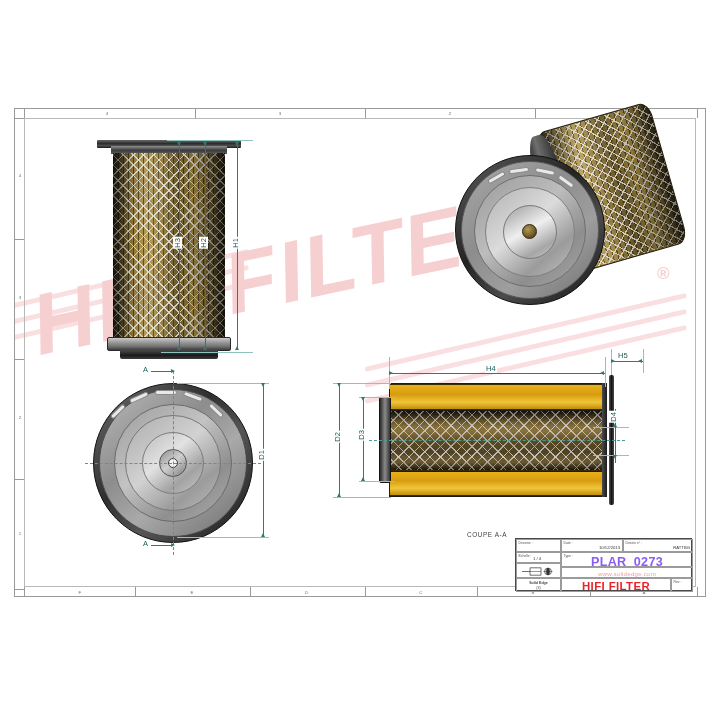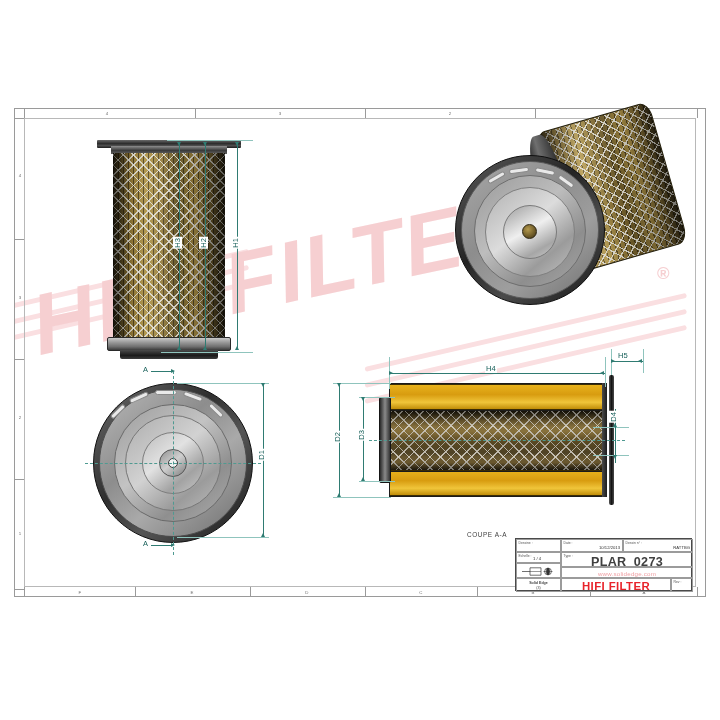--- a/index.html
+++ b/index.html
@@ -251,21 +251,21 @@
   
   #tblock{
     position:absolute;left:515px;top:538px;width:177px;height:53px;
     border:1px solid #4a4a4a;box-sizing:border-box;background:#fff;
     font-family:"Liberation Sans",sans-serif;
   }
   #tblock .cell{position:absolute;box-sizing:border-box;border:1px solid #9b9b9b;}
   #tblock .ck{position:absolute;font-size:3.4px;color:#555;left:1.5px;top:1px;}
   #tblock .cv{position:absolute;font-size:4.2px;color:#333;right:2px;bottom:1px;}
   .redbig{
-    color:#404040;font-weight:bold;font-size:12.6px;
+    color:#8b5cf6;font-weight:bold;font-size:12.6px;
     font-family:"Liberation Sans",sans-serif;text-align:center;
     letter-spacing:.3px;
   }
   .redmid{
     color:#e8232a;font-weight:bold;font-size:11.4px;
     font-family:"Liberation Sans",sans-serif;text-align:center;letter-spacing:.4px;
   }
   .redweb{
     color:#f0a0a4;font-size:6.2px;text-align:center;
     font-family:"Liberation Sans",sans-serif;letter-spacing:.2px;

